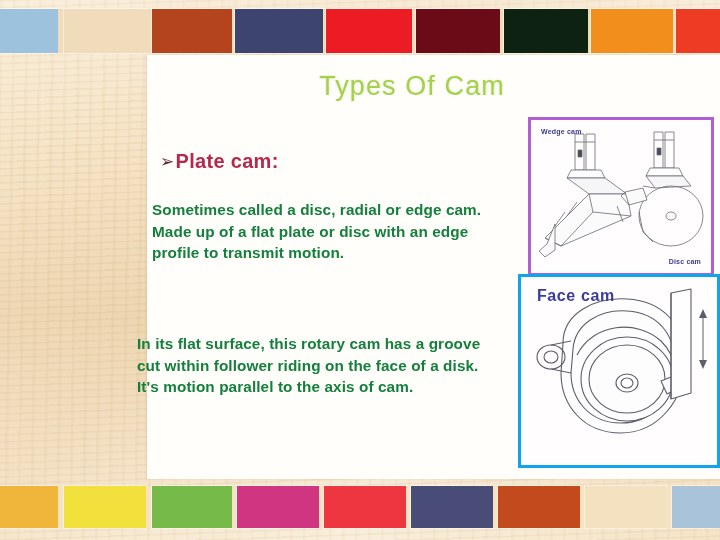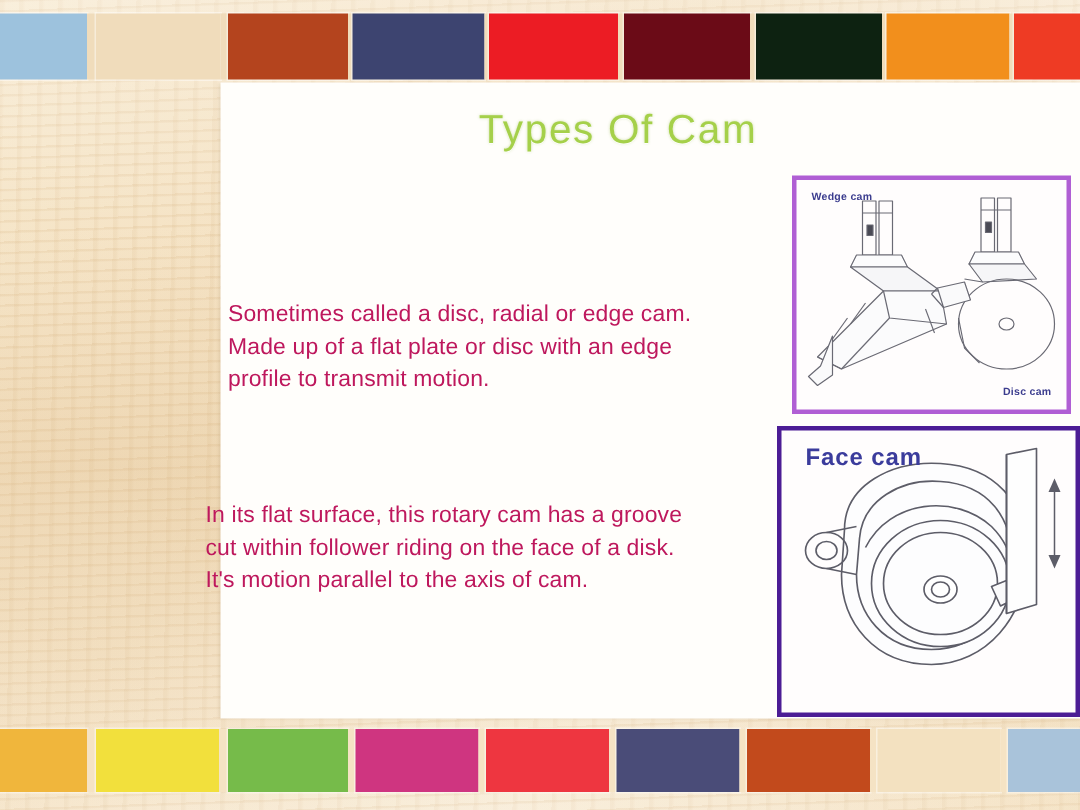--- a/index.html
+++ b/index.html
@@ -64,36 +64,36 @@
   .heading .arrow{
     color:#5d2533;font-size:17px;
     font-family:"DejaVu Sans", sans-serif;
     margin-right:1px;position:relative;top:-1px;
   }
   #h-plate{left:13px;top:95px;}
   #h-face{left:19px;top:237px;}
 
   .body-text{
     position:absolute;
-    font-size:15.3px;line-height:21.5px;color:#be185d;
-    font-weight:400;letter-spacing:.1px;
+    font-size:15.3px;line-height:21.5px;color:#15803d;
+    font-weight:700;letter-spacing:.1px;
     white-space:pre-line;
   }
   #t-plate{left:5px;top:144px;width:400px;}
   #t-face{left:-10px;top:278px;width:420px;}
 
   
   .figbox{position:absolute;background:#fffdfd;}
   #fig-wedge{
     left:381px;top:62px;width:180px;height:153px;
     border:3px solid #b05fd4;
   }
   #fig-face{
-    left:371px;top:229px;width:196px;height:188px;
-    border:3px solid #4c1d95;
+    left:371px;top:219px;width:196px;height:188px;
+    border:3px solid #0ea5e9;
   }
   .figbox svg{display:block;width:100%;height:100%;}
 
   .fig-label{
     position:absolute;font-weight:bold;
     font-family:"Liberation Sans", sans-serif;
   }
   #lbl-wedge{left:10px;top:8px;font-size:7px;color:#3b3c8e;letter-spacing:.2px;}
   #lbl-disc{right:10px;bottom:8px;font-size:7px;color:#3b3c8e;letter-spacing:.2px;}
   #lbl-face{left:16px;top:10px;font-size:16px;color:#3b3c9c;letter-spacing:.6px;}
@@ -120,20 +120,23 @@
     <div class="sw" style="width: 3px; background: rgb(240, 220, 187); box-shadow: none;"></div>
     <div class="sw" style="width: 82px; background: rgb(242, 143, 28);"></div>
     <div class="sw" style="width: 3px; background: rgb(240, 220, 187); box-shadow: none;"></div>
     <div class="sw" style="width: 44px; background: rgb(238, 59, 36);"></div>
   </div>
 
 <div id="panel">
 
   <div id="title">Types Of Cam</div>
 
+  <div id="h-plate" class="heading">
+    <span class="arrow">➢</span><span>Plate cam:</span>
+  </div>
   <div id="t-plate" class="body-text">Sometimes called a disc, radial or edge cam.
 Made up of a flat plate or disc with an edge
 profile to transmit motion.</div>
 
   <div id="t-face" class="body-text">In its flat surface, this rotary cam has a groove
 cut within follower riding on the face of a disk.
 It's motion parallel to the axis of cam.</div>
 
   <div id="fig-wedge" class="figbox">
     <svg viewBox="0 0 180 153" preserveAspectRatio="none">

